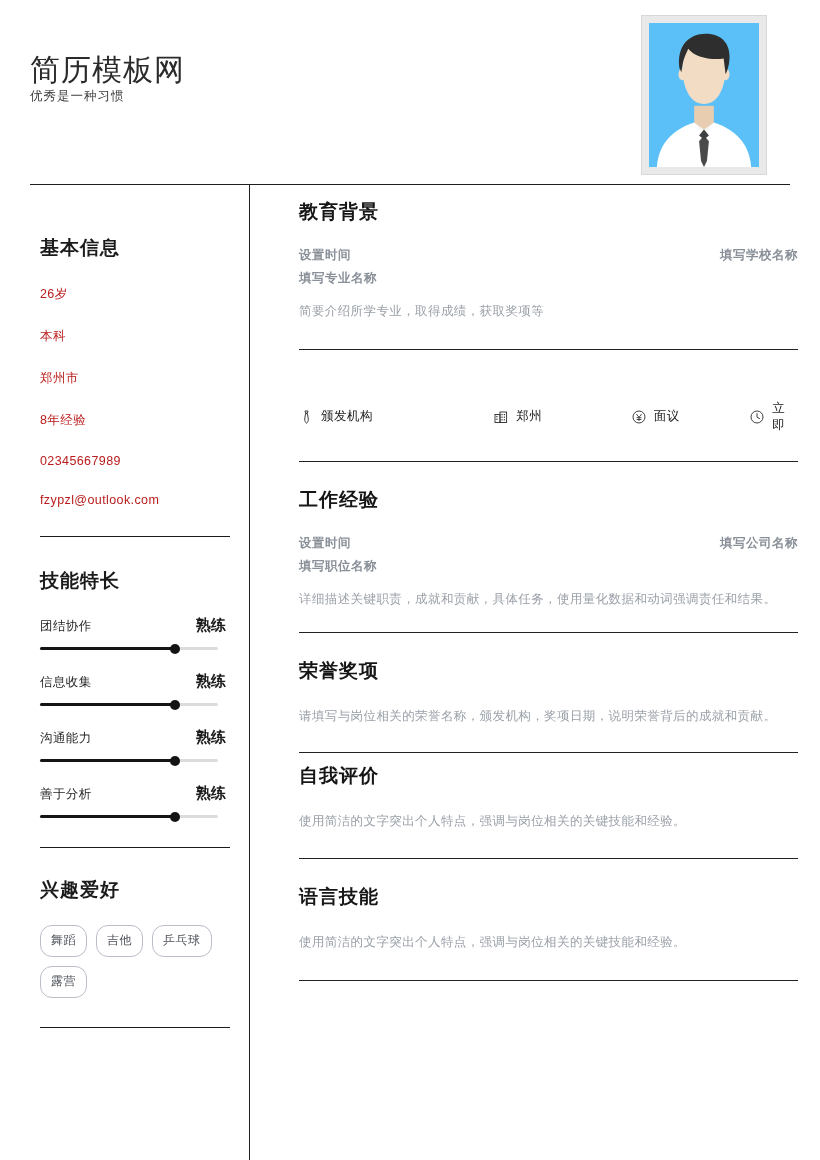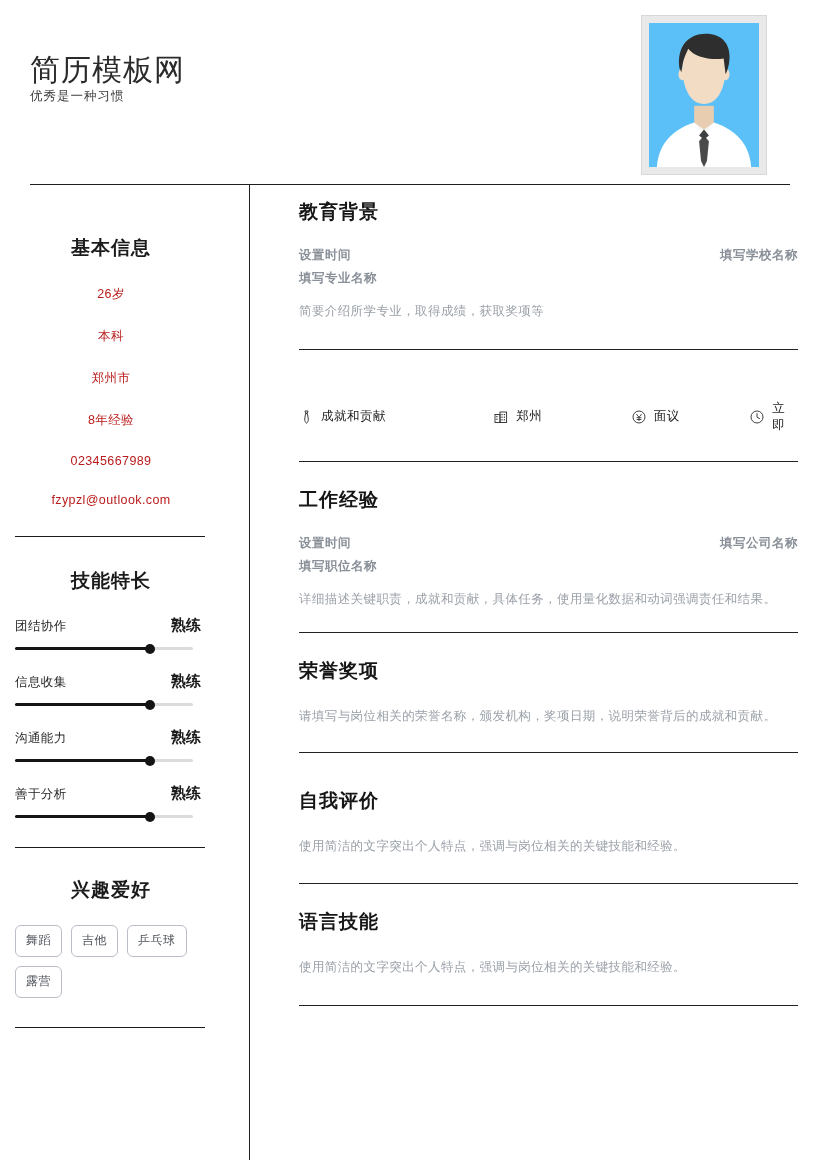--- a/index.html
+++ b/index.html
@@ -82,24 +82,23 @@
 
   
   .columns {
     position: absolute;
     left: 0;
     top: 185px;
     width: 820px;
   }
   .sidebar {
     position: absolute;
-    left: 15px;
+    left: 40px;
     top: 0;
     width: 192px;
-    text-align: center;
   }
   .main {
     position: absolute;
     left: 299px;
     top: 0;
     width: 499px;
   }
 
   
   .side-block { margin-bottom: 0; }
@@ -171,21 +170,21 @@
   .side-block-hobby { padding-top: 29px; }
   .hobby-wrap {
     margin-top: 22px;
     display: flex;
     flex-wrap: wrap;
     gap: 9px;
     width: 185px;
   }
   .hobby-tag {
     border: 1px solid #b9bec7;
-    border-radius: 6px;
+    border-radius: 12px;
     padding: 6px 10px 7px 10px;
     font-size: 12px;
     color: #4b4f57;
     letter-spacing: .5px;
     background: #ffffff;
   }
 
   
   .main-block { padding-top: 0; }
   .main-heading {
@@ -388,21 +387,21 @@
       <div class="main-block" style="padding-top:25px">
         <div class="intent-row">
 
           <div class="intent-item i0">
             <span class="intent-icon">
               <svg width="13" height="14" viewBox="0 0 13 14">
                 <path d="M5 1 H8 L7.4 3.2 H5.6 Z" fill="none" stroke="#2b2b2b" stroke-width="0.9"></path>
                 <path d="M5.6 3.6 H7.4 L8.3 9 C8.3 11 7.6 12.6 6.5 13.2 C5.4 12.6 4.7 11 4.7 9 Z" fill="none" stroke="#2b2b2b" stroke-width="0.9"></path>
               </svg>
             </span>
-            <span>成就和贡献</span>
+            <span>颁发机构</span>
           </div>
 
           <div class="intent-item i1">
             <span class="intent-icon">
               <svg width="14" height="13" viewBox="0 0 14 13">
                 <rect x="1" y="4.5" width="5" height="8" fill="none" stroke="#2b2b2b" stroke-width="0.9"></rect>
                 <rect x="6" y="2" width="6.6" height="10.5" fill="none" stroke="#2b2b2b" stroke-width="0.9"></rect>
                 <rect x="2.3" y="6" width="1.2" height="1.2" fill="#2b2b2b"></rect>
                 <rect x="2.3" y="8.6" width="1.2" height="1.2" fill="#2b2b2b"></rect>
                 <rect x="7.4" y="4" width="1.2" height="1.2" fill="#2b2b2b"></rect>
@@ -450,21 +449,21 @@
         <div class="entry-desc">详细描述关键职责，成就和贡献，具体任务，使用量化数据和动词强调责任和结果。</div>
         <div class="main-rule" style="margin-top:22px"></div>
       </div>
 
       <div class="main-block" style="padding-top:25px">
         <div class="main-heading">荣誉奖项</div>
         <div class="entry-desc" style="margin-top:22px">请填写与岗位相关的荣誉名称，颁发机构，奖项日期，说明荣誉背后的成就和贡献。</div>
         <div class="main-rule" style="margin-top:24px"></div>
       </div>
 
-      <div class="main-block" style="padding-top:35px">
+      <div class="main-block" style="padding-top:10px">
         <div class="main-heading">自我评价</div>
         <div class="entry-desc" style="margin-top:22px">使用简洁的文字突出个人特点，强调与岗位相关的关键技能和经验。</div>
         <div class="main-rule" style="margin-top:26px"></div>
       </div>
 
       <div class="main-block" style="padding-top:25px">
         <div class="main-heading">语言技能</div>
         <div class="entry-desc" style="margin-top:22px">使用简洁的文字突出个人特点，强调与岗位相关的关键技能和经验。</div>
         <div class="main-rule" style="margin-top:26px"></div>
       </div>

